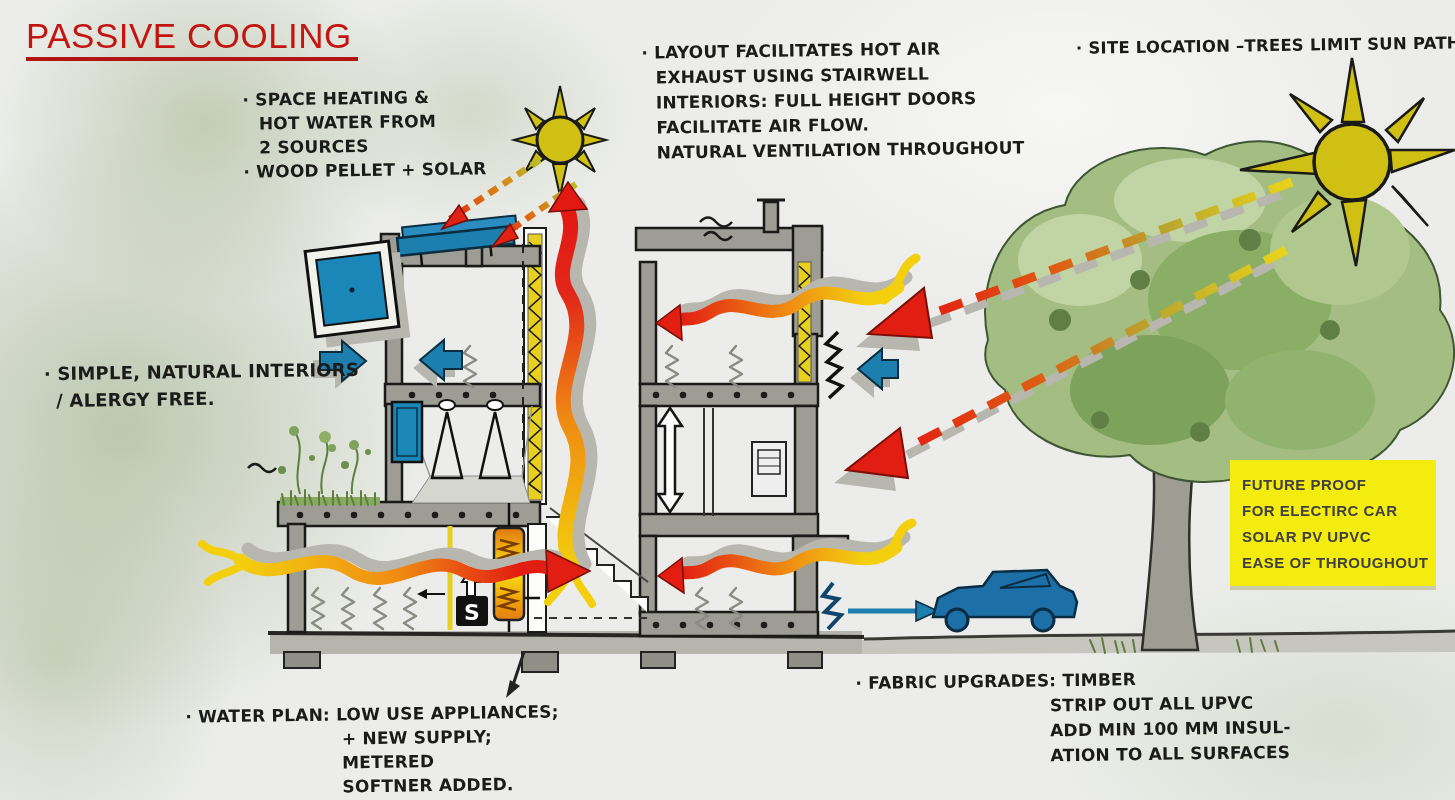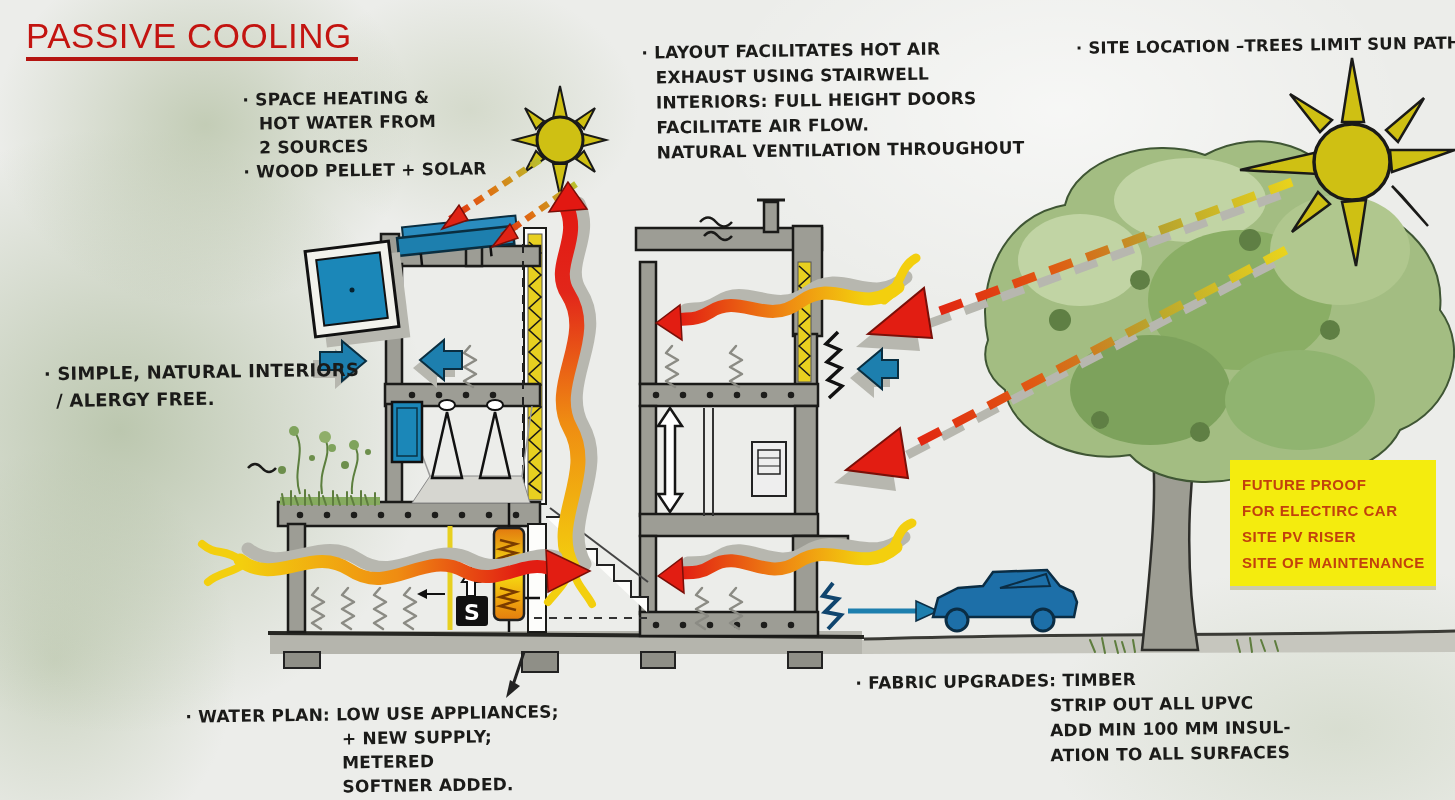--- a/index.html
+++ b/index.html
@@ -32,21 +32,21 @@
   .n-interiors .ln:nth-child(2){padding-left:12px;}
   .n-fabric{left:856px;top:668px;line-height:25px;}
   .n-fabric .ln:nth-child(n+2){padding-left:194px;}
   .n-water{left:186px;top:702px;}
   .n-water .ln:nth-child(n+2){padding-left:156px;}
   .future-box{
     position:absolute;left:1230px;top:460px;width:186px;background:#f4ec0e;
     padding:12px 8px 10px 12px;box-shadow:0 4px 0 rgba(150,140,60,.35);
     font-family:"Liberation Sans",sans-serif;
   }
-  .future-box .ln{font-size:15px;font-weight:bold;line-height:26px;letter-spacing:.5px;color:#c2410c;white-space:nowrap;}
+  .future-box .ln{font-size:15px;font-weight:bold;line-height:26px;letter-spacing:.5px;color:#404040;white-space:nowrap;}
   .watermark{
     position:absolute;left:1126px;top:752px;
     font-family:"Liberation Sans",sans-serif;font-weight:bold;font-size:31px;
     font-variant:small-caps;letter-spacing:1px;color:#131313;border-bottom:3px solid #131313;line-height:34px;
   }
   
   .wall{fill:#9d9d95;stroke:#1a1a18;stroke-width:2.5;}
   .white-wall{fill:#fdfdfb;stroke:#1a1a18;stroke-width:2;}
   .dots{stroke:#1d1d1b;stroke-width:6.5;stroke-dasharray:0 27;stroke-linecap:round;fill:none;}
   .spring{stroke:#8b8b84;stroke-width:2.5;fill:none;stroke-linejoin:round;stroke-linecap:round;}
@@ -449,17 +449,17 @@
   <div class="note n-water">
     <div class="ln">· WATER PLAN: LOW USE APPLIANCES;</div>
     <div class="ln">+ NEW SUPPLY;</div>
     <div class="ln">METERED</div>
     <div class="ln">SOFTNER ADDED.</div>
   </div>
 
   <div class="future-box">
     <div class="ln">FUTURE PROOF</div>
     <div class="ln">FOR ELECTIRC CAR</div>
-    <div class="ln">SITE PV RISER</div>
-    <div class="ln">SITE OF MAINTENANCE</div>
+    <div class="ln">SOLAR PV UPVC</div>
+    <div class="ln">EASE OF THROUGHOUT</div>
   </div>
 
 </div>
 
 </body></html>

